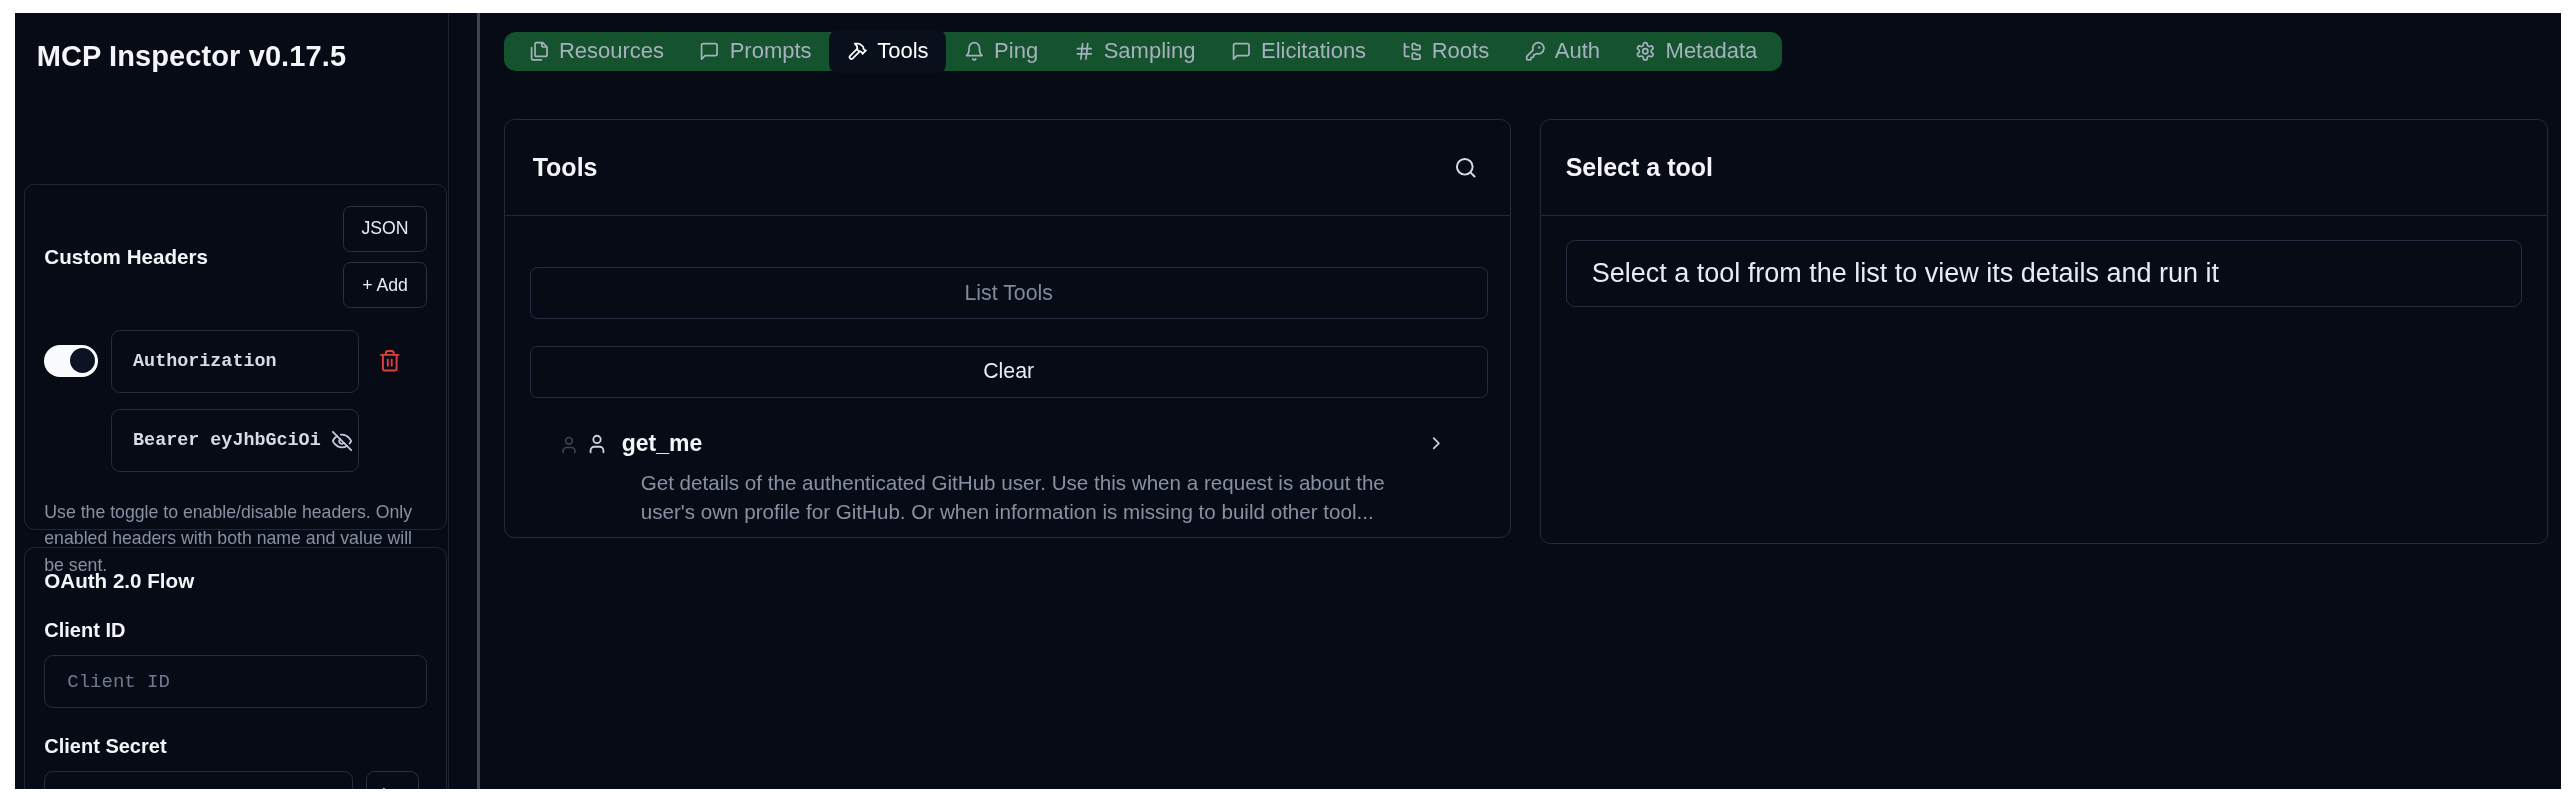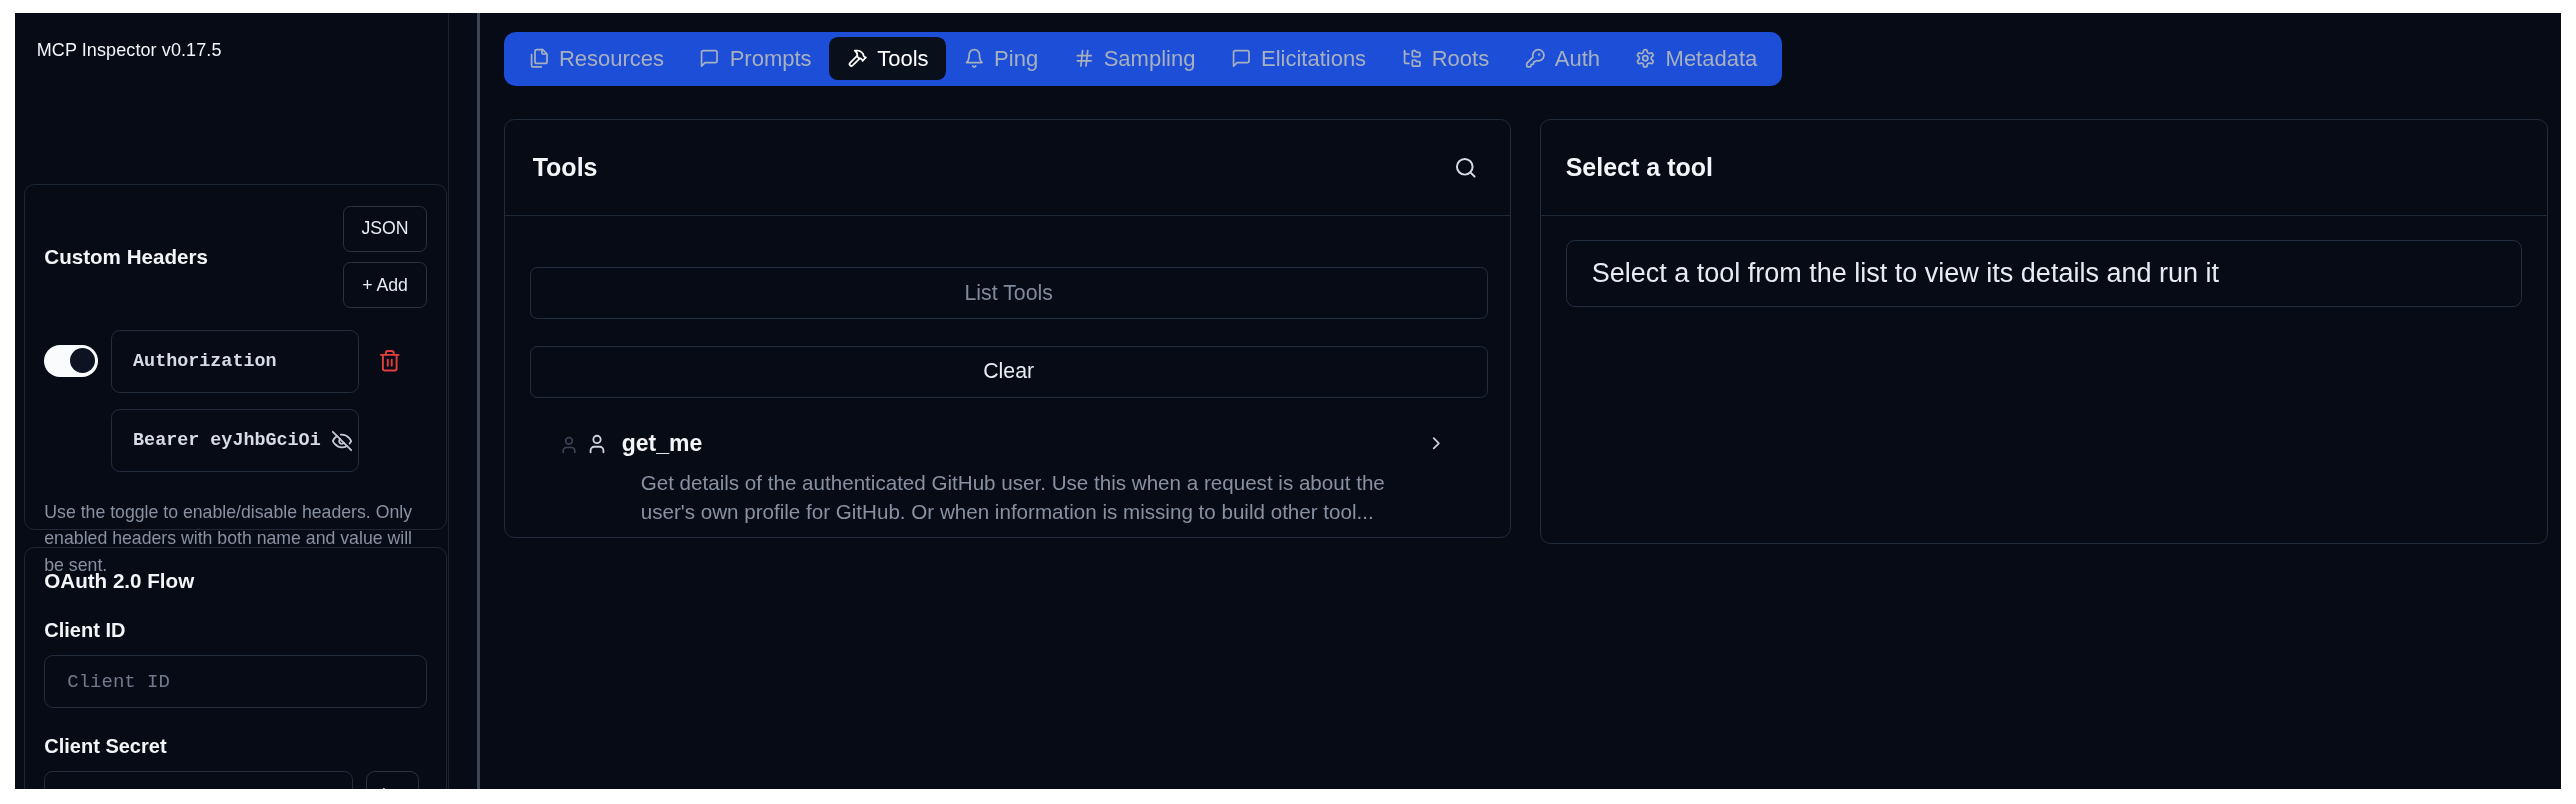--- a/index.html
+++ b/index.html
@@ -5,21 +5,21 @@
   * { margin:0; padding:0; box-sizing:border-box; }
   html,body { width:2576px; height:804px; background:#ffffff; font-family:"Liberation Sans", sans-serif; }
   .app {
     position:absolute; left:14.7px; top:13.2px; width:2546px; height:776px;
     background:#070b16; overflow:hidden; color:#f3f5f8;
   }
   svg { display:block; }
 
   
   .sidebar { position:absolute; left:0; top:0; bottom:0; width:434px; border-right:1.5px solid #1b2432; }
-  .side-title { position:absolute; left:22px; top:26.5px; font-size:18px; font-weight:400; letter-spacing:0.1px; }
+  .side-title { position:absolute; left:22px; top:26.5px; font-size:29px; font-weight:700; letter-spacing:0.1px; }
   .auth-btn {
     position:absolute; left:9.6px; top:93px; width:423px; height:52px;
     border:1.5px solid #28313f; border-radius:8.8px; display:flex; align-items:center; justify-content:center;
     gap:11.8px; font-size:21.3px; color:#e9edf3; cursor:pointer; background:transparent;
   }
   .card { position:absolute; left:9.6px; width:423px; border:1.5px solid #1d2736; border-radius:10.3px; padding:20.6px 19px; }
   .card1 { top:171px; height:346px; }
   .card2 { top:534px; height:280px; }
 
   .ch-header { display:flex; align-items:center; justify-content:space-between; }
@@ -58,22 +58,22 @@
   .icon-btn {
     width:53px; height:53px; margin-top:13.2px; flex:none; border:1.5px solid #2a3341; border-radius:8.8px;
     background:transparent; display:flex; align-items:center; justify-content:center; color:#c2c9d6; cursor:pointer;
   }
 
   
   .split { position:absolute; left:462px; top:0; bottom:0; width:3.7px; background:#3c4553; cursor:col-resize; }
 
   
   .navbar {
-    position:absolute; left:489px; top:18.4px; height:54px; padding:0 7.4px;
-    background:#1d4ed8; border-radius:11.8px; display:inline-flex; align-items:center;
+    position:absolute; left:489px; top:18.4px; height:39px; padding:0 7.4px;
+    background:#14532d; border-radius:11.8px; display:inline-flex; align-items:center;
   }
   .tab {
     height:43px; padding:0 17.7px; border-radius:8.8px; display:flex; align-items:center; gap:9.6px;
     font-size:22px; color:#a7b0bf; cursor:pointer; white-space:nowrap;
   }
   .tab.active { background:#0a0f1c; color:#ffffff; }
 
   
   .panel { position:absolute; top:106px; border:1.5px solid #222c3c; border-radius:10.3px; background:#070b16; }
   .panel-tools { left:489px; width:1007px; height:419px; }

